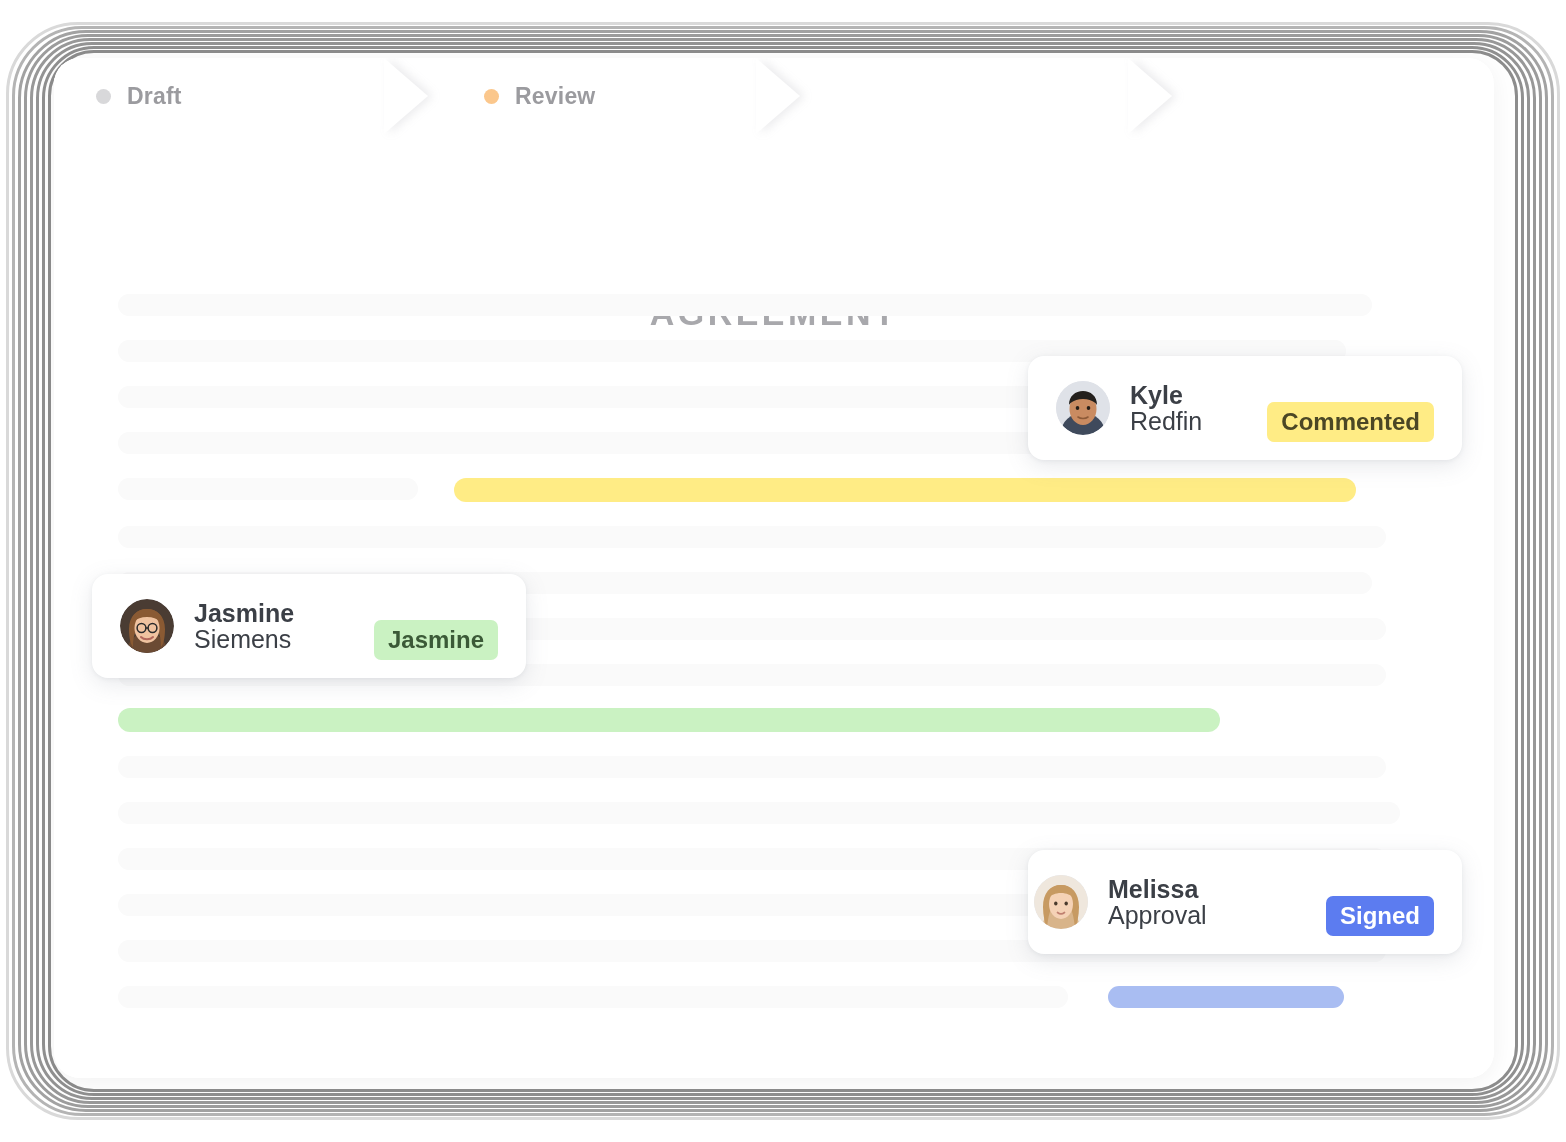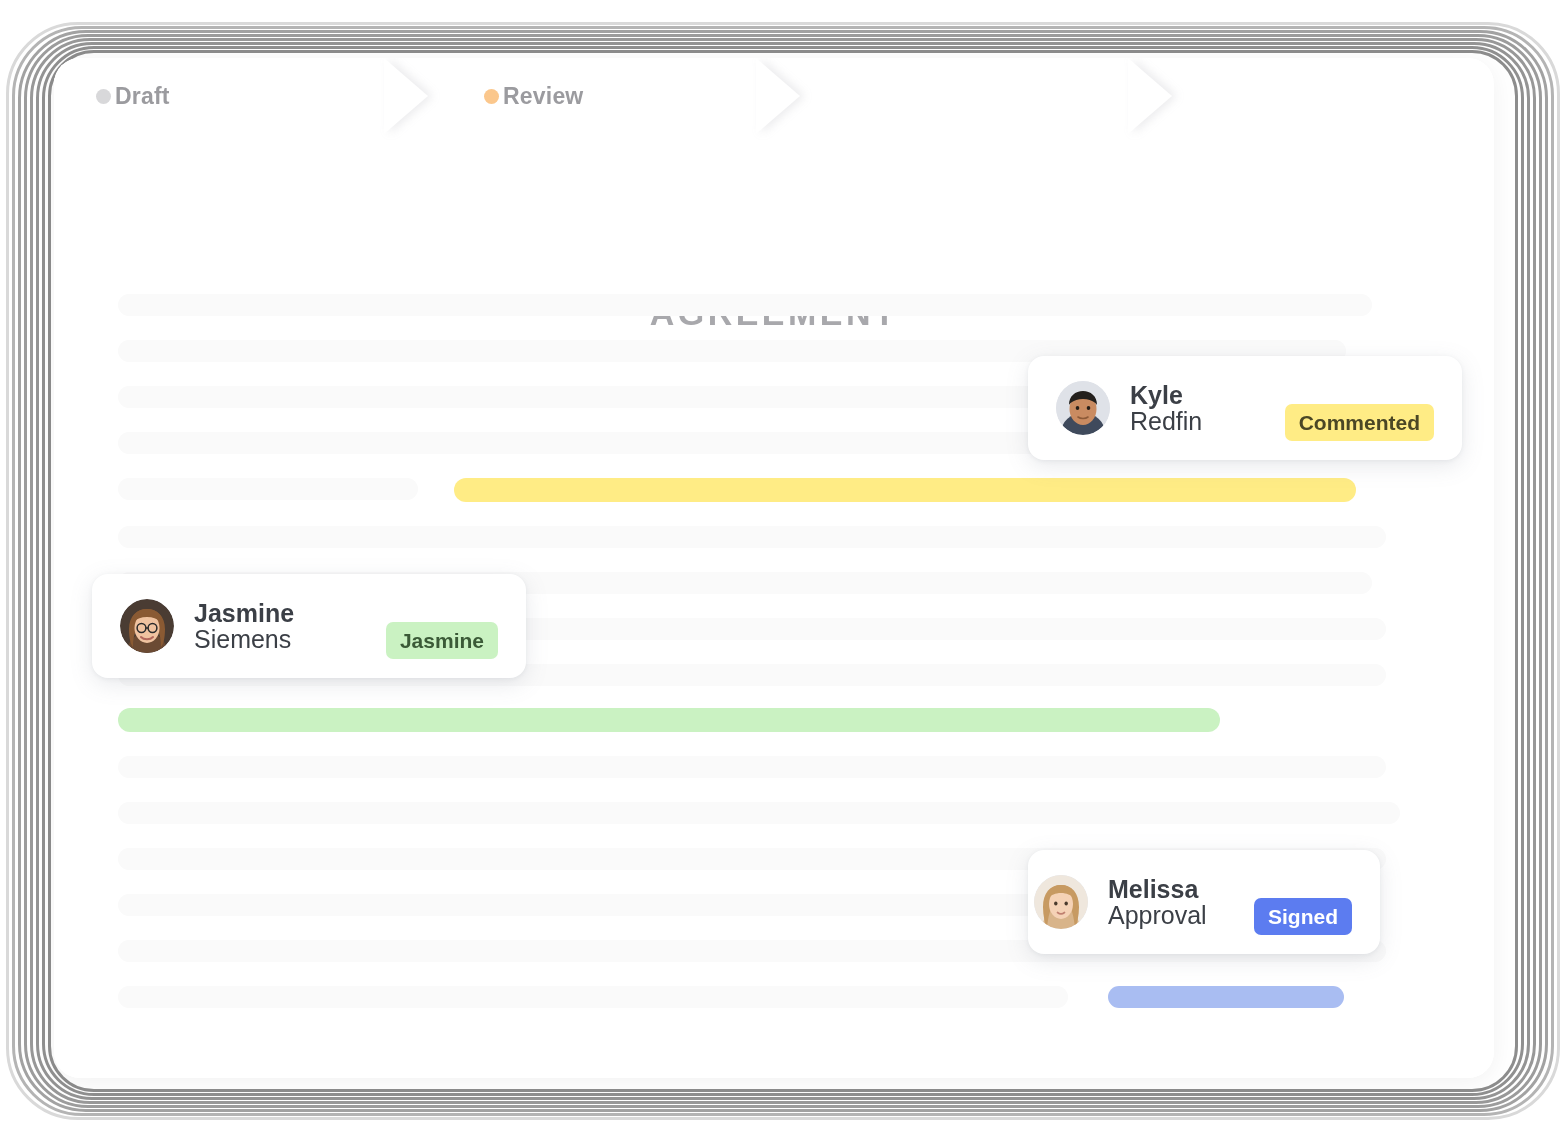--- a/index.html
+++ b/index.html
@@ -56,21 +56,21 @@
     top: 0;
     height: 76px;
     background: #ffffff;
     display: flex;
     align-items: center;
     box-sizing: border-box;
   }
   .step-inner {
     display: flex;
     align-items: center;
-    gap: 4px;
+    gap: 16px;
     pointer-events: none;
   }
   .step-dot {
     width: 15px;
     height: 15px;
     border-radius: 50%;
     flex: 0 0 auto;
   }
   .step-label {
     font-size: 23px;
@@ -157,21 +157,21 @@
     font-size: 25px;
     line-height: 26px;
     color: #3b3f46;
     white-space: nowrap;
   }
   .pname .first { font-weight: bold; display: block; }
   .pname .last  { font-weight: normal; display: block; }
   .pbadge {
     margin-left: auto;
     border-radius: 7px;
-    font-size: 21px;
+    font-size: 24px;
     font-weight: bold;
     padding: 8px 14px;
     white-space: nowrap;
     line-height: 1;
     margin-top: 28px;
   }
 </style>
 </head>
 <body>
 
@@ -282,21 +282,21 @@
             </g>
           </svg>
         </div>
         <div class="pname">
           <span class="first">Jasmine</span>
           <span class="last">Siemens</span>
         </div>
         <div class="pbadge" style="background:#caf2c2; color:#3b5a37;">Jasmine</div>
       </div>
 
-      <div class="pcard" style="left:974px; top:716px; width:352px; height:104px;padding-left:6px;">
+      <div class="pcard" style="left:974px; top:716px; width:434px; height:104px;padding-left:6px;">
         <div class="avatar">
           <svg viewBox="0 0 54 54" xmlns="http://www.w3.org/2000/svg">
             <defs>
                 <clipPath id="cm">
                   <circle cx="27" cy="27" r="27"></circle>
                 </clipPath>
               </defs>
             <g clip-path="url(#cm)">
               <rect width="54" height="54" fill="#efe7dd"></rect>
               <path d="M8 54c2-14 6-22 19-22s17 8 19 22z" fill="#d8b48a"></path>

